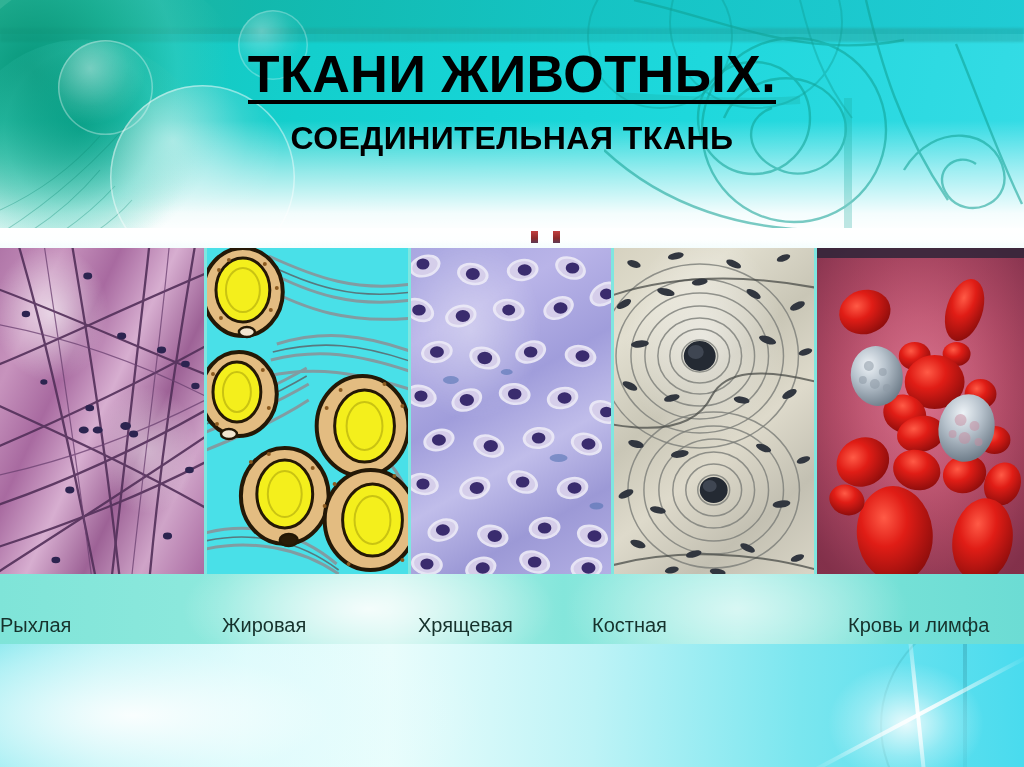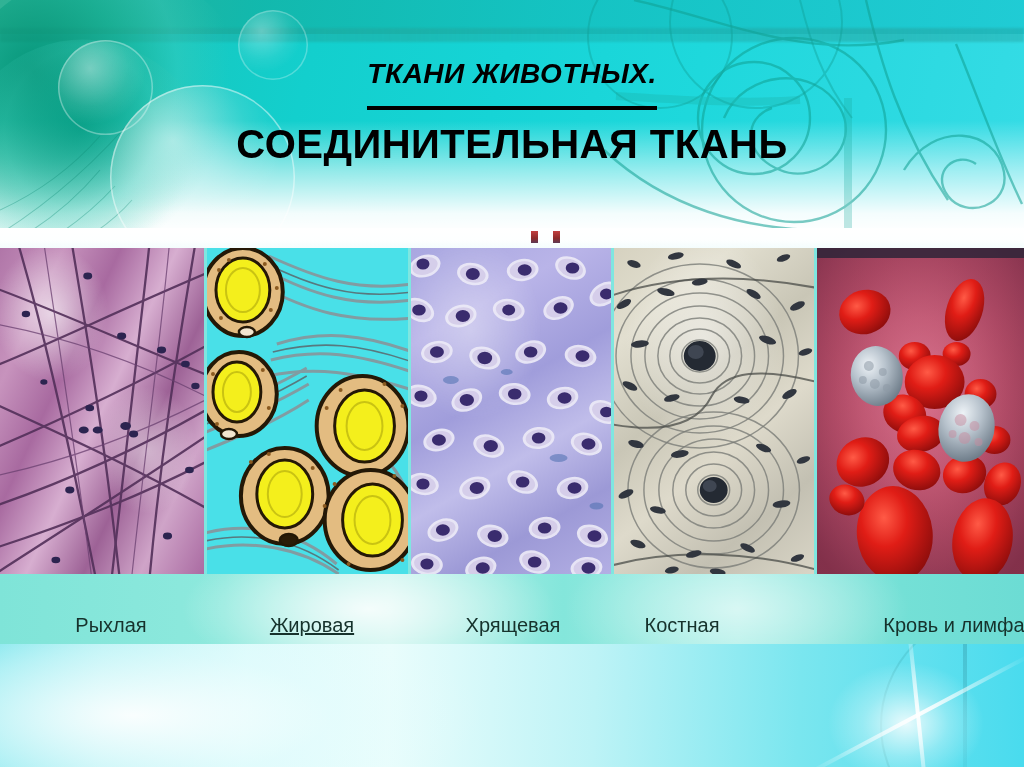--- a/index.html
+++ b/index.html
@@ -126,26 +126,26 @@
     position:absolute; left:0; top:651px; width:1024px; height:12px;
     background:#ffffff;
   }
 
   
   .title-wrap {
     position:absolute; left:0; top:50px; width:1024px;
     text-align:center; z-index:40;
   }
   .title-l1 {
-    font-size:28px; font-weight:bold; color:#000;
+    font-size:52px; font-weight:bold; color:#000;
     letter-spacing:.5px; line-height:48px;
-    display:inline-block; border-bottom:4px solid #000; padding-bottom:8px;font-style:italic;
+    display:inline-block; border-bottom:4px solid #000; padding-bottom:2px;
   }
   .title-l2 {
-    font-size:40px; font-weight:bold; color:#000;
+    font-size:32px; font-weight:bold; color:#000;
     letter-spacing:.5px; line-height:52px; margin-top:8px;
   }
 
   
   .strip {
     position:absolute; left:0; top:248px; width:1024px; height:326px;
     display:flex; gap:3px; z-index:20;
   }
   .panel { position:relative; overflow:hidden; height:326px; }
   .p1 { width:205px; }
@@ -198,25 +198,25 @@
     background:
       radial-gradient(ellipse 26% 150% at 36% 50%, rgba(255,255,255,.85) 0%, rgba(255,255,255,0) 70%),
       radial-gradient(ellipse 24% 150% at 72% 50%, rgba(255,255,255,.55) 0%, rgba(255,255,255,0) 70%),
       linear-gradient(90deg,#7fe4d8 0%, #8ee9dd 22%, #bdf2ea 38%,
         #84e6db 55%, #a8eee6 72%, #74e0d6 88%, #6cdcd4 100%);
     z-index:25;
   }
   .labels .cell {
     position:absolute; bottom:6px;
     font-size:20px; font-weight:normal; color:#16322c;
-    text-align:center; line-height:25px;
+    text-align:left; line-height:25px;
     letter-spacing:0px;
   }
   .c1 { left:0;    width:222px; }
-  .c2 { left:222px; width:180px;text-decoration:underline; }
+  .c2 { left:222px; width:180px; }
   .c3 { left:418px; width:190px;margin-top:37px; }
   .c4 { left:592px; width:180px; }
   .c5 { left:848px; width:212px; }
 
   
   .ticks { position:absolute; left:531px; top:231px; width:40px; height:16px; z-index:30; }
   .ticks i {
     position:absolute; top:0; width:7px; height:12px; display:block;
     background:linear-gradient(180deg,#c24040 0%, #8e2b2b 60%, #5d3a55 100%);
   }

